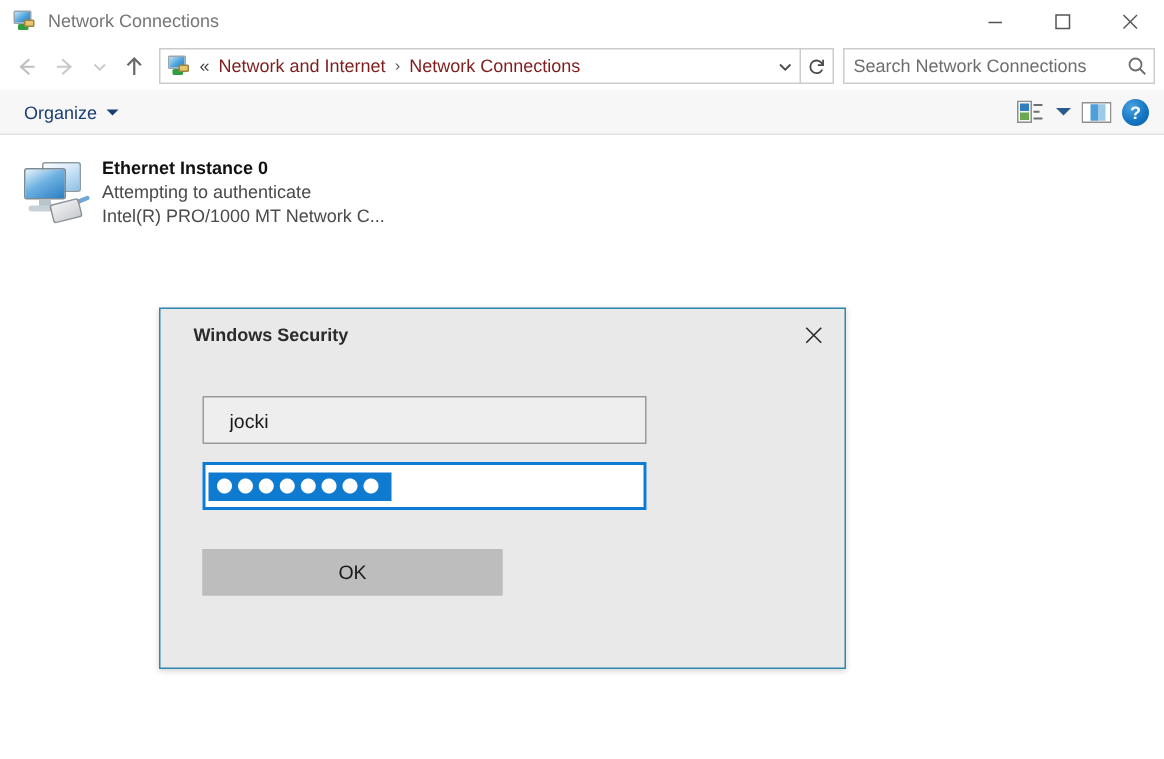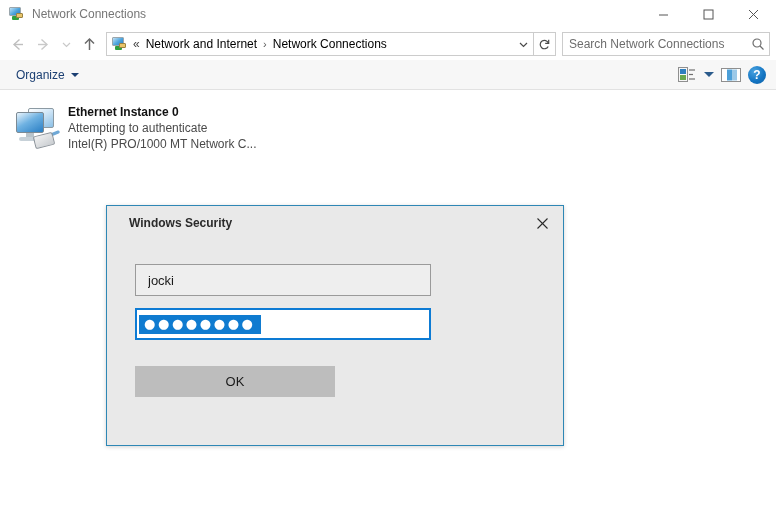--- a/index.html
+++ b/index.html
@@ -100,21 +100,21 @@
     min-width: 0;
   }
   .crumb-ico {
     width: 16px; height: 16px;
     margin: 0 4px 0 4px;
     flex: none;
     position: relative;
   }
   .crumb {
     font-size: 12px;
-    color: #000000;
+    color: #7f1d1d;
     padding: 0 4px;
     line-height: 22px;
     white-space: nowrap;
     cursor: default;
   }
   .crumb.dim { color: #444444; padding: 0 2px; }
   .crumb-sep {
     color: #5a5a5a;
     font-size: 11px;
     padding: 0 2px;
@@ -337,21 +337,21 @@
   }
   .dlg-body { padding: 24px 28px 0 28px; }
   .txtfield {
     width: 296px;
     height: 32px;
     background: #eeeeee;
     border: 1px solid #9a9a9a;
     font-family: "Liberation Sans", sans-serif;
     font-size: 13px;
     color: #1a1a1a;
-    padding: 0 12px;
+    padding: 0 17px;
     outline: none;
     display: block;
   }
   .pwdfield {
     width: 296px;
     height: 32px;
     margin-top: 12px;
     background: #ffffff;
     border: 2px solid #0d7bd4;
     display: flex;

